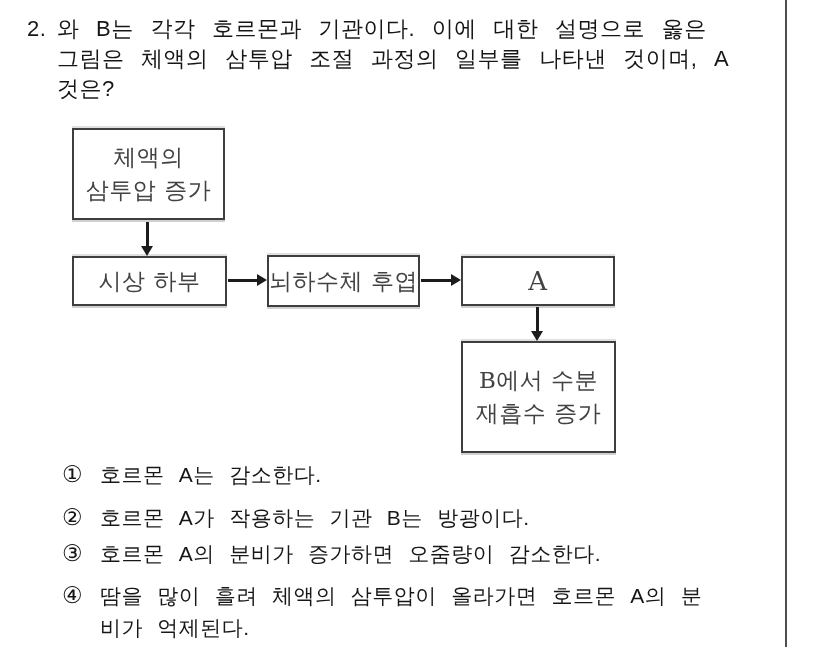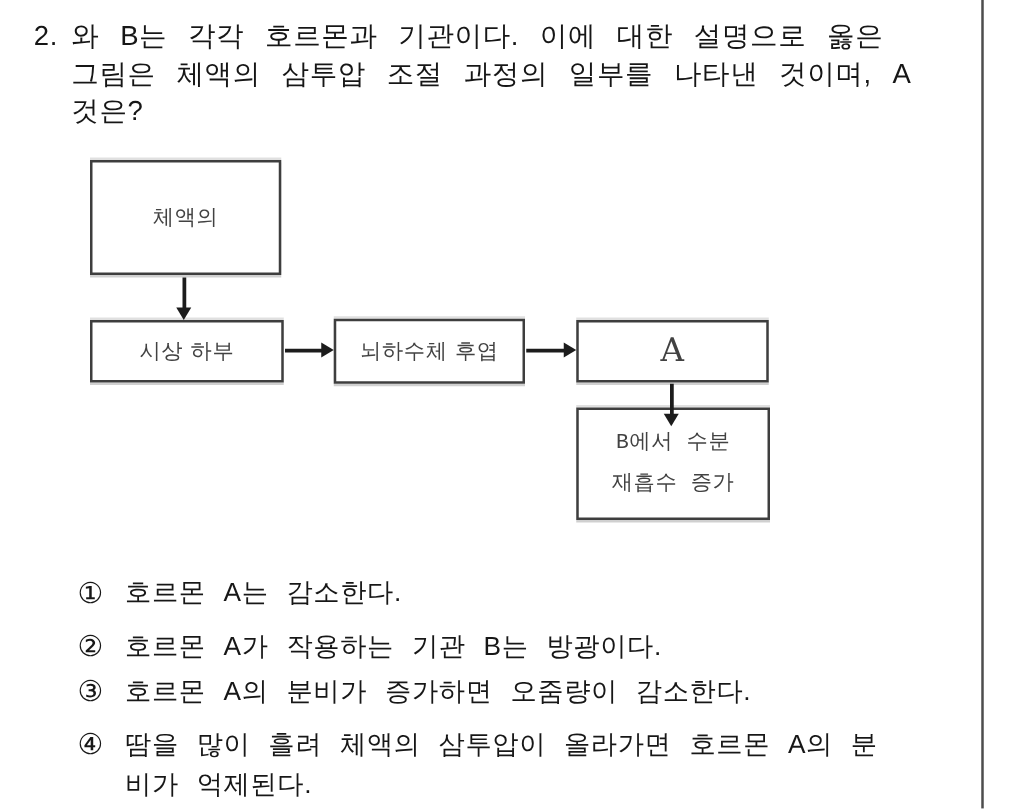--- a/index.html
+++ b/index.html
@@ -54,31 +54,31 @@
     box-shadow: 0 2px 0 rgba(150,150,150,0.45), 0 -2px 0 rgba(165,165,165,0.35);
     display: flex;
     flex-direction: column;
     align-items: center;
     justify-content: center;
     font-family: "DejaVu Serif", serif;
     color: #424242;
     text-align: center;
   }
   .box .bline {
-    font-size: 17px;
+    font-size: 23px;
     line-height: 33px;
     letter-spacing: 0.5px;
     white-space: nowrap;
   }
   .box-stimulus { left: 72px;  top: 128px; width: 153px; height: 92px; }
   .box-hypo     { left: 72px;  top: 256px; width: 155px; height: 50px; text-align: center; }
   .box-pit      { left: 267px; top: 255px; width: 153px; height: 52px; justify-content: center; }
   .box-a        { left: 461px; top: 256px; width: 154px; height: 50px; }
   .box-a .bline { font-size: 26px; }
-  .box-b        { left: 461px; top: 326px; width: 155px; height: 90px; font-family: Liberation Mono, monospace; }
+  .box-b        { left: 461px; top: 341px; width: 155px; height: 112px; }
 
   .aline-v { position: absolute; width: 3px;  background: #1c1c1c; }
   .aline-h { position: absolute; height: 3px; background: #1c1c1c; }
   .ahead-down {
     position: absolute; width: 0; height: 0;
     border-left: 6px solid transparent;
     border-right: 6px solid transparent;
     border-top: 10px solid #1c1c1c;
   }
   .ahead-right {
@@ -129,20 +129,21 @@
       <div class="q-line">와 B는 각각 호르몬과 기관이다. 이에 대한 설명으로 옳은</div>
       <div class="q-line">그림은 체액의 삼투압 조절 과정의 일부를 나타낸 것이며, A</div>
       <div class="q-line">것은?</div>
     </div>
   </div>
 
   <div>
 
     <div class="box box-stimulus">
       <div class="bline">체액의</div>
+      <div class="bline">삼투압 증가</div>
     </div>
 
     <div class="box box-hypo">
       <div class="bline">시상 하부</div>
     </div>
 
     <div class="box box-pit">
       <div class="bline">뇌하수체 후엽</div>
     </div>
 

